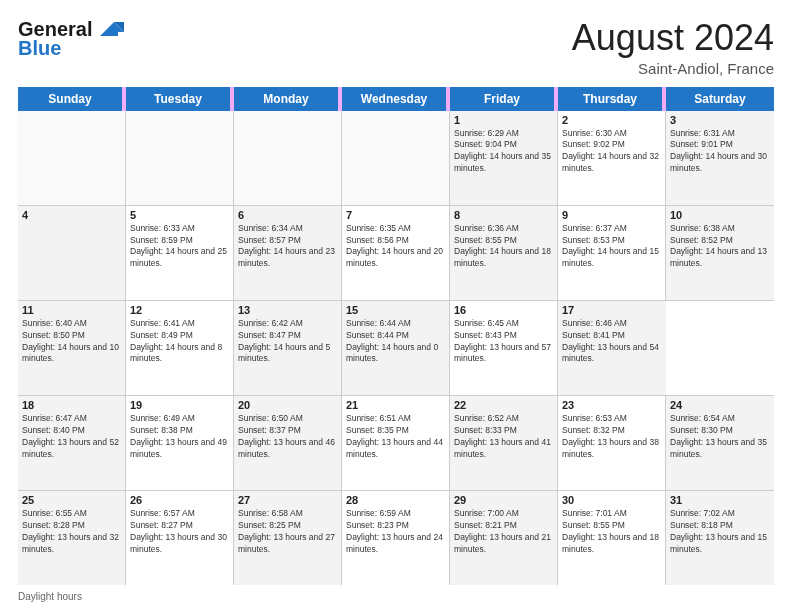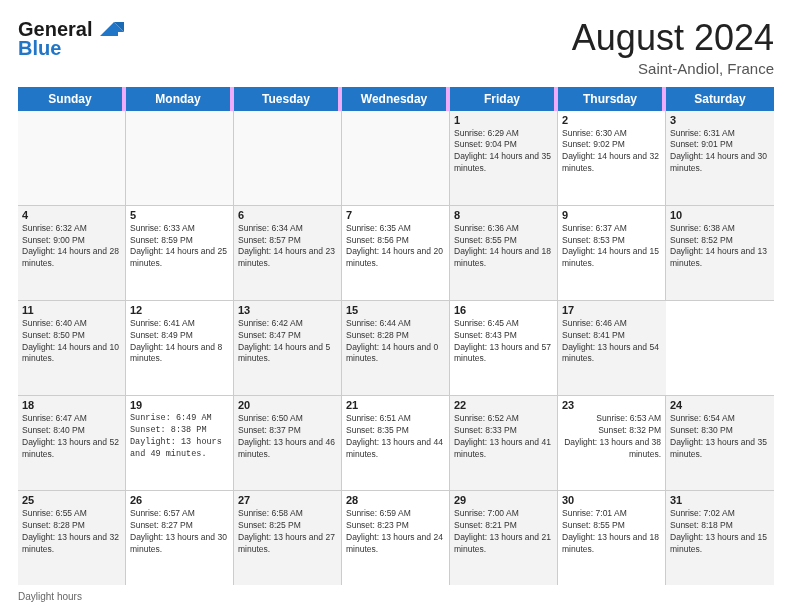--- a/index.html
+++ b/index.html
@@ -120,22 +120,22 @@
     </div>
     <div class="title-block">
       <div class="month-title">August 2024</div>
       <div class="location">Saint-Andiol, France</div>
     </div>
   </div>
 
   <div class="calendar">
     <div class="cal-header">
     <div class="cal-header-cell">Sunday</div>
+        <div class="cal-header-cell">Tuesday</div>
         <div class="cal-header-cell">Monday</div>
-        <div class="cal-header-cell">Tuesday</div>
         <div class="cal-header-cell">Wednesday</div>
         <div class="cal-header-cell">Friday</div>
         <div class="cal-header-cell">Thursday</div>
         <div class="cal-header-cell">Saturday</div>
       </div>
     <div class="cal-body">
     <div class="cal-row">
           <div class="cal-cell empty"></div>
           <div class="cal-cell empty"></div>
           <div class="cal-cell empty"></div>
@@ -155,23 +155,20 @@
           <div class="cal-cell shaded">
             <div class="day-num">3</div>
             <div class="cell-text" style="white-space: pre-line;">Sunrise: 6:31 AM
 Sunset: 9:01 PM
 Daylight: 14 hours and 30 minutes.</div>
           </div>
         </div>
         <div class="cal-row">
           <div class="cal-cell shaded">
             <div class="day-num">4</div>
-            <div class="cell-text" style="white-space: pre-line;">Sunrise: 6:32 AM
-Sunset: 9:00 PM
-Daylight: 14 hours and 28 minutes.</div>
           </div>
           <div class="cal-cell">
             <div class="day-num">5</div>
             <div class="cell-text" style="white-space: pre-line;">Sunrise: 6:33 AM
 Sunset: 8:59 PM
 Daylight: 14 hours and 25 minutes.</div>
           </div>
           <div class="cal-cell shaded">
             <div class="day-num">6</div>
             <div class="cell-text" style="white-space: pre-line;">Sunrise: 6:34 AM
@@ -218,21 +215,21 @@
           </div>
           <div class="cal-cell shaded">
             <div class="day-num">13</div>
             <div class="cell-text" style="white-space: pre-line;">Sunrise: 6:42 AM
 Sunset: 8:47 PM
 Daylight: 14 hours and 5 minutes.</div>
           </div>
           <div class="cal-cell shaded">
             <div class="day-num">15</div>
             <div class="cell-text" style="white-space: pre-line;">Sunrise: 6:44 AM
-Sunset: 8:28 PM
+Sunset: 8:44 PM
 Daylight: 14 hours and 0 minutes.</div>
           </div>
           <div class="cal-cell">
             <div class="day-num">16</div>
             <div class="cell-text" style="white-space: pre-line;">Sunrise: 6:45 AM
 Sunset: 8:43 PM
 Daylight: 13 hours and 57 minutes.</div>
           </div>
           <div class="cal-cell shaded">
             <div class="day-num">17</div>
@@ -243,21 +240,21 @@
         </div>
         <div class="cal-row">
           <div class="cal-cell shaded">
             <div class="day-num">18</div>
             <div class="cell-text" style="white-space: pre-line;">Sunrise: 6:47 AM
 Sunset: 8:40 PM
 Daylight: 13 hours and 52 minutes.</div>
           </div>
           <div class="cal-cell">
             <div class="day-num">19</div>
-            <div class="cell-text" style="white-space: pre-line; font-family: Liberation Mono, monospace;">Sunrise: 6:49 AM
+            <div class="cell-text" style="white-space: pre-line;">Sunrise: 6:49 AM
 Sunset: 8:38 PM
 Daylight: 13 hours and 49 minutes.</div>
           </div>
           <div class="cal-cell shaded">
             <div class="day-num">20</div>
             <div class="cell-text" style="white-space: pre-line;">Sunrise: 6:50 AM
 Sunset: 8:37 PM
 Daylight: 13 hours and 46 minutes.</div>
           </div>
           <div class="cal-cell">
@@ -267,21 +264,21 @@
 Daylight: 13 hours and 44 minutes.</div>
           </div>
           <div class="cal-cell shaded">
             <div class="day-num">22</div>
             <div class="cell-text" style="white-space: pre-line;">Sunrise: 6:52 AM
 Sunset: 8:33 PM
 Daylight: 13 hours and 41 minutes.</div>
           </div>
           <div class="cal-cell">
             <div class="day-num">23</div>
-            <div class="cell-text" style="white-space: pre-line; text-align: right;">Sunrise: 6:53 AM
+            <div class="cell-text" style="white-space: pre-line;">Sunrise: 6:53 AM
 Sunset: 8:32 PM
 Daylight: 13 hours and 38 minutes.</div>
           </div>
           <div class="cal-cell shaded">
             <div class="day-num">24</div>
             <div class="cell-text" style="white-space: pre-line;">Sunrise: 6:54 AM
 Sunset: 8:30 PM
 Daylight: 13 hours and 35 minutes.</div>
           </div>
         </div>

